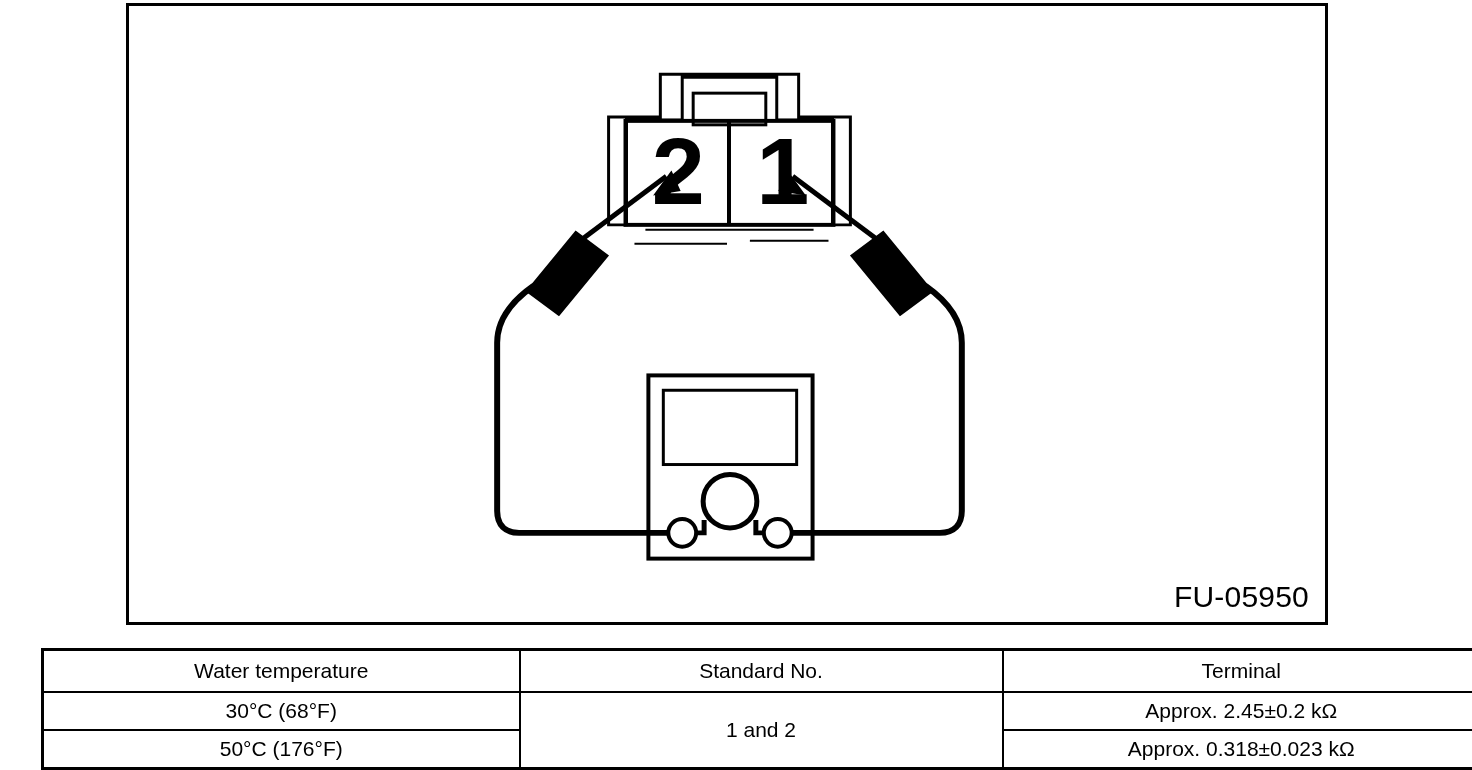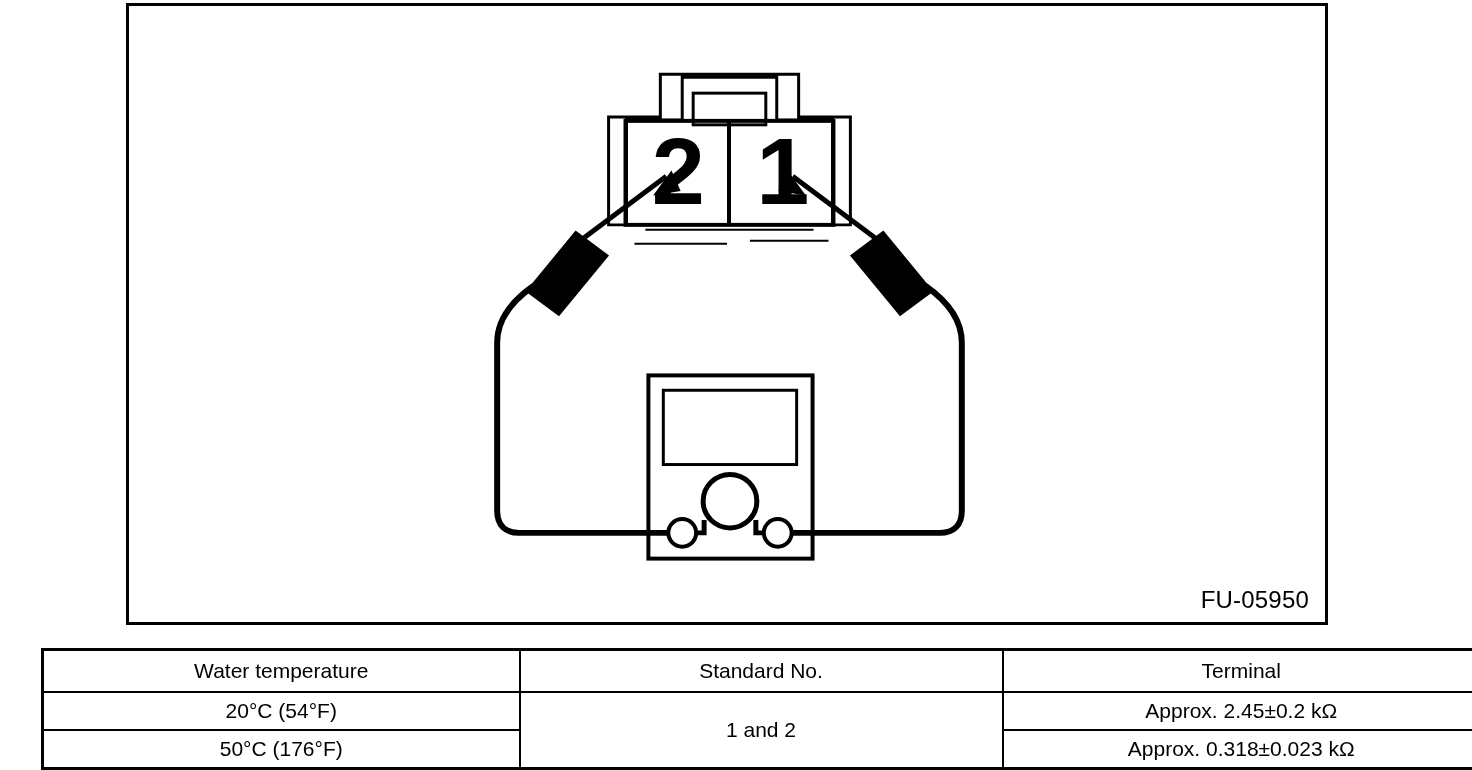--- a/index.html
+++ b/index.html
@@ -35,21 +35,21 @@
     top: 0;
     width: 100%;
     height: 100%;
     display: block;
   }
 
   #figure-ref {
     position: absolute;
     right: 16px;
     bottom: 8px;
-    font-size: 24px;
+    font-size: 30px;
     letter-spacing: 0.2px;
     white-space: nowrap;
   }
 
   
   #spec-table {
     position: absolute;
     left: 10px;
     top: 648px;
     width: 1438px;
@@ -137,21 +137,21 @@
   </colgroup>
   <thead>
     <tr>
       <th>Water temperature</th>
       <th>Standard No.</th>
       <th>Terminal</th>
     </tr>
   </thead>
   <tbody>
     <tr>
-      <td>20°C (54°F)</td>
+      <td>30°C (68°F)</td>
       <td rowspan="2">1 and 2</td>
       <td>Approx. 2.45±0.2 kΩ</td>
     </tr>
     <tr>
       <td>50°C (176°F)</td>
       <td>Approx. 0.318±0.023 kΩ</td>
     </tr>
   </tbody>
 </table>
 

